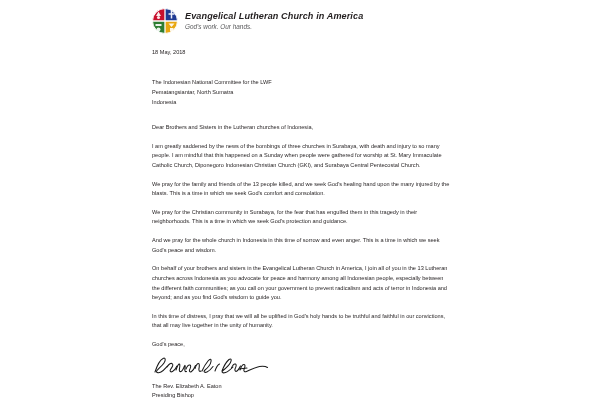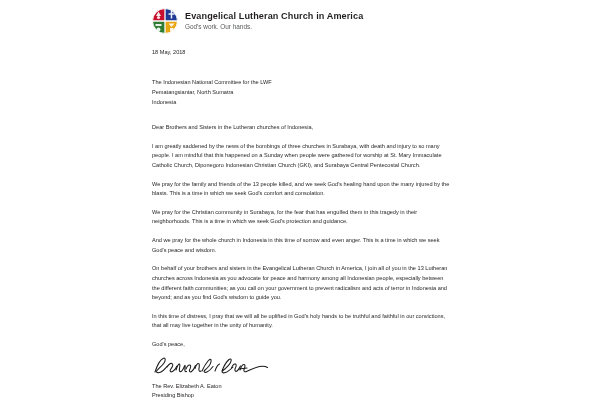--- a/index.html
+++ b/index.html
@@ -35,20 +35,21 @@
     width: 26px;
     height: 26px;
     flex: 0 0 26px;
     display: block;
   }
   .brand-text {
     display: flex;
     flex-direction: column;
     justify-content: center;
     line-height: 1;
+    font-style: italic;
   }
   .brand-name {
     font-size: 9.1px;
     font-weight: bold;
     letter-spacing: 0.1px;
     color: #231f20;
     white-space: nowrap;
   }
   .brand-tagline {
     font-size: 6.4px;

